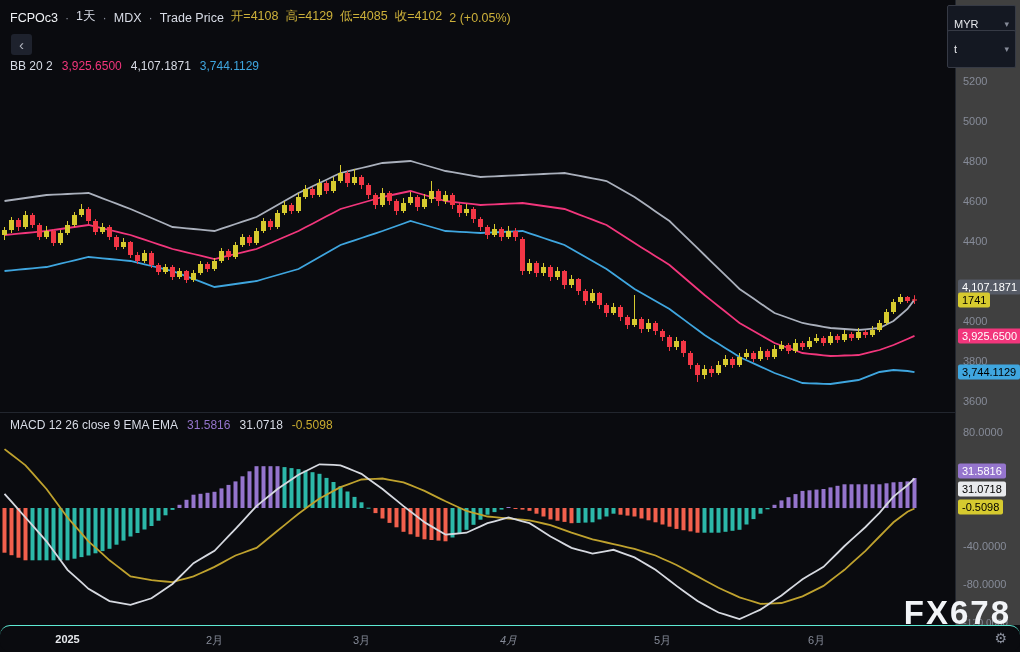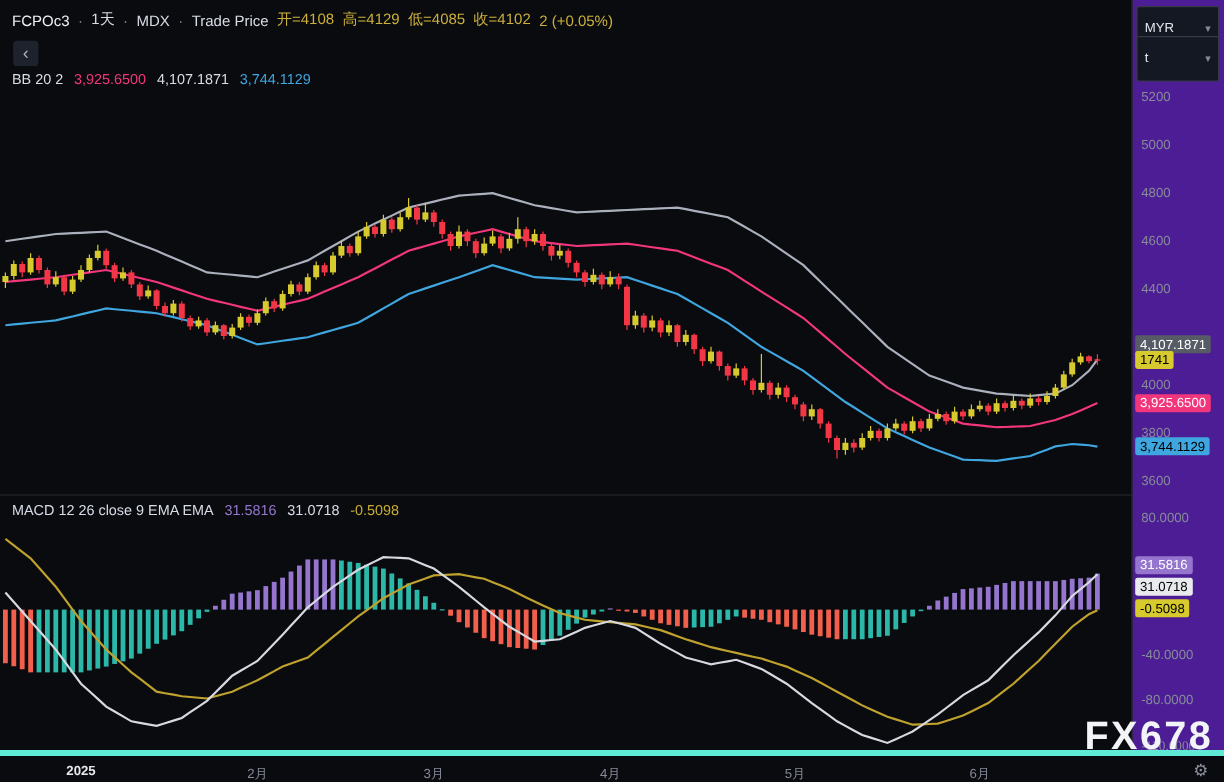--- a/index.html
+++ b/index.html
@@ -26,33 +26,33 @@
   #bb-legend { position:absolute; top:59px; left:10px; display:flex; gap:9px; font-size:12px; z-index:6; white-space:nowrap; }
   #bb-legend .lbl { color:#d8dce6; }
   .v-pink  { color:#f2367c; }
   .v-white { color:#d8dce6; }
   .v-blue  { color:#3fa6df; }
   .v-purple{ color:#9575cd; }
   .v-yellow{ color:#c9ac30; }
   #macd-legend { position:absolute; top:418px; left:10px; display:flex; gap:9px; font-size:12px; z-index:6; white-space:nowrap; }
 
   
-  #scale-col { position:absolute; top:0; right:0; bottom:27px; width:77px; background:#4c1d95; border-left:1px solid #22262e; z-index:4; }
+  #scale-col { position:absolute; top:0; right:0; bottom:27px; width:65px; background:#404040; border-left:1px solid #22262e; z-index:4; }
   #scale-col .tick { position:absolute; left:7px; transform:translateY(-50%); font-size:11px; color:#868b98; }
   .pricetag { position:absolute; left:2px; transform:translateY(-50%); font-size:11px; padding:1.5px 4px; border-radius:2px; line-height:1.1; z-index:5; white-space:nowrap; }
 
   
   .dd { position:absolute; right:4px; width:69px; height:38px; background:#141822; border:1px solid #363a45; border-radius:2px;
         display:flex; align-items:center; justify-content:space-between; padding:0 6px; font-size:11px; color:#e6e8ec; z-index:7; cursor:pointer; }
   #dd-currency { top:5px; }
   #dd-unit { top:30px; }
   .dd .chev { color:#868b98; font-size:9px; }
 
   
-  #time-axis { position:absolute; left:0; right:0; bottom:0; height:27px; background:#0a0b0f; border-top:5px solid #5eead4; z-index:4; }
+  #time-axis { position:absolute; left:0; right:0; bottom:0; height:27px; background:#0a0b0f; border-top:1px solid #5eead4; z-index:4;border-radius:10px; }
   .tlabel { position:absolute; top:7px; transform:translateX(-50%); font-size:11px; color:#868b98; }
   .tlabel.major { color:#e6e8ec; font-weight:bold; }
   #gear-btn { position:absolute; right:13px; top:5px; font-size:14px; color:#8a8f9c; cursor:pointer; line-height:1; }
 
   #watermark { position:absolute; right:9px; bottom:20px; font-size:33px; font-weight:bold; letter-spacing:2px; color:#f2f4f7; z-index:8; }
 </style>
 </head>
 <body>
 
 <div id="chart-window">
@@ -529,21 +529,21 @@
   <div class="dd" id="dd-unit">
     <span>t</span>
     <span class="chev">▾</span>
   </div>
 
   <div id="time-axis">
     <div id="time-labels">
         <div class="tlabel major" style="left: 67.5px;">2025</div>
         <div class="tlabel" style="left: 214.5px;">2月</div>
         <div class="tlabel" style="left: 361.5px;">3月</div>
-        <div class="tlabel" style="left: 508.5px;">4月</div>
+        <div class="tlabel" style="left: 508.5px; font-style: italic;">4月</div>
         <div class="tlabel" style="left: 662.5px;">5月</div>
         <div class="tlabel" style="left: 816.5px;">6月</div>
       </div>
     <div id="gear-btn">
       <span>⚙</span>
     </div>
   </div>
 
   <div id="watermark">FX678</div>
 

